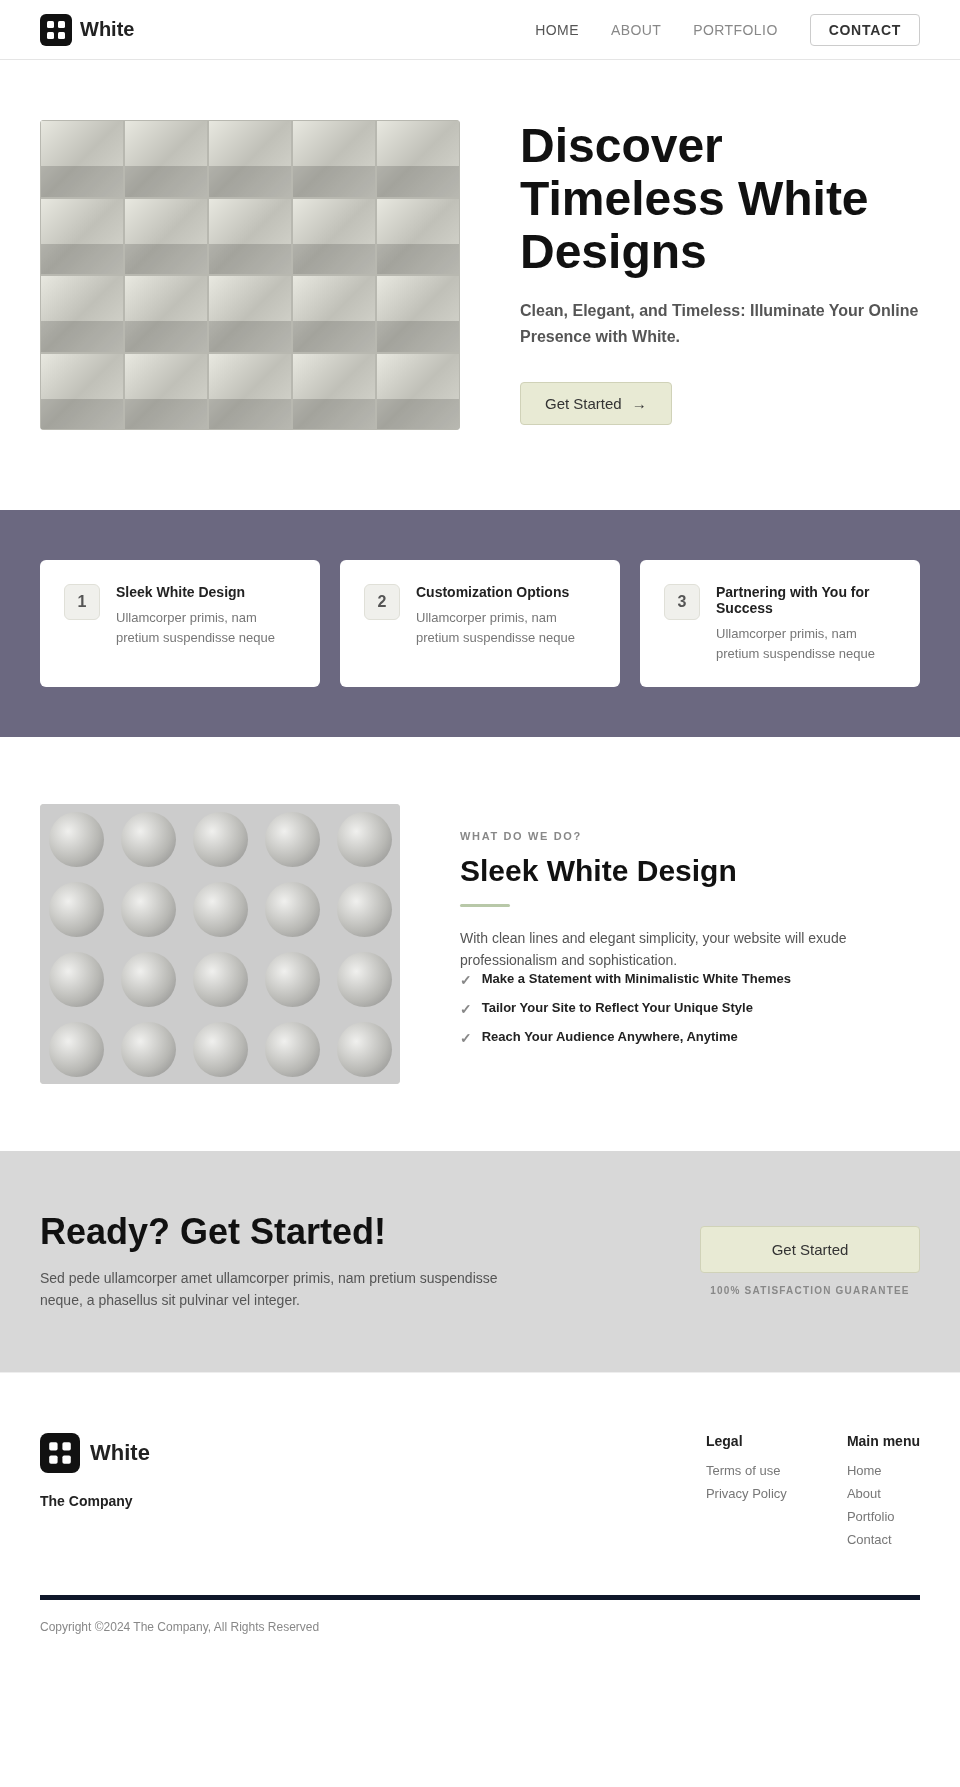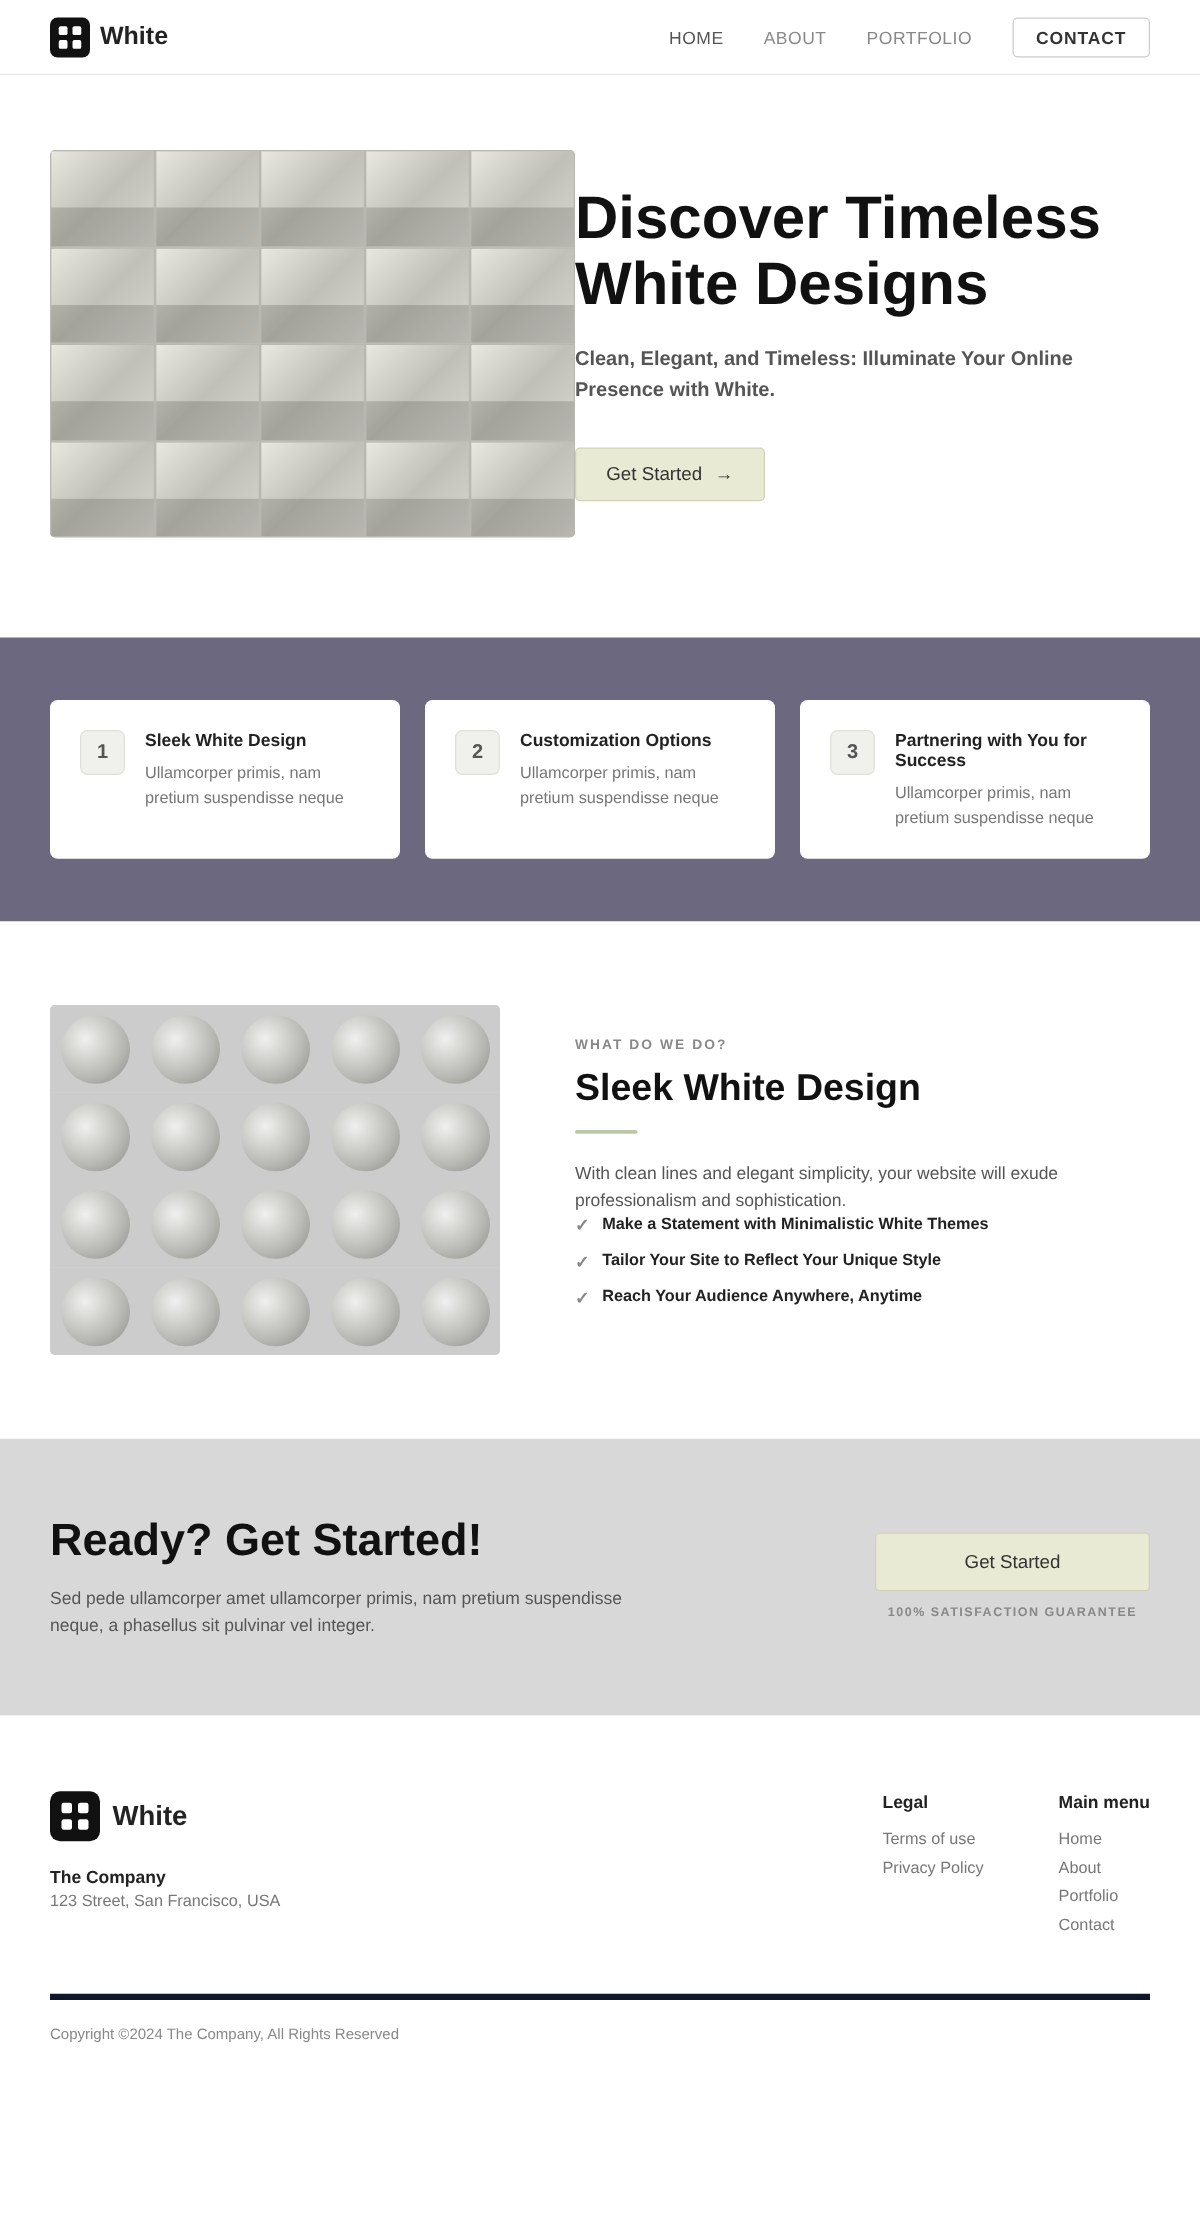--- a/index.html
+++ b/index.html
@@ -19,21 +19,21 @@
     .nav-links { display: flex; align-items: center; gap: 32px; }
     .nav-link { font-size: 14px; text-decoration: none; color: #888; font-weight: 500; letter-spacing: 0.03em; }
     .nav-link.active { color: #555; }
     .nav-link.contact-btn {
       border: 1px solid #ccc; padding: 7px 18px; border-radius: 4px;
       color: #333; font-weight: 600; letter-spacing: 0.05em;
     }
 
     
     .hero {
-      display: flex; align-items: center; 
+      display: flex; align-items: flex-start; gap: 60px;
       padding: 60px 40px 80px 40px;
     }
     .hero-image {
       width: 420px; height: 310px; flex-shrink: 0;
       background: #d0d0c8;
       border-radius: 4px;
       overflow: hidden;
       position: relative;
     }
     .hero-image-grid {
@@ -347,21 +347,20 @@
           <svg viewBox="0 0 20 20" fill="none" width="24" height="24" xmlns="http://www.w3.org/2000/svg">
             <rect x="1" y="1" width="7" height="7" rx="1.5" fill="white"></rect>
             <rect x="12" y="1" width="7" height="7" rx="1.5" fill="white"></rect>
             <rect x="1" y="12" width="7" height="7" rx="1.5" fill="white"></rect>
             <rect x="12" y="12" width="7" height="7" rx="1.5" fill="white"></rect>
           </svg>
         </div>
         <span class="footer-logo-text">White</span>
       </div>
       <p class="footer-company-name">The Company</p>
-      <p class="footer-address">123 Street, San Francisco, USA</p>
     </div>
     <div class="footer-nav-col">
       <h4>Legal</h4>
       <a href="#">Terms of use</a>
       <a href="#">Privacy Policy</a>
     </div>
     <div class="footer-nav-col">
       <h4>Main menu</h4>
       <a href="#">Home</a>
       <a href="#">About</a>

